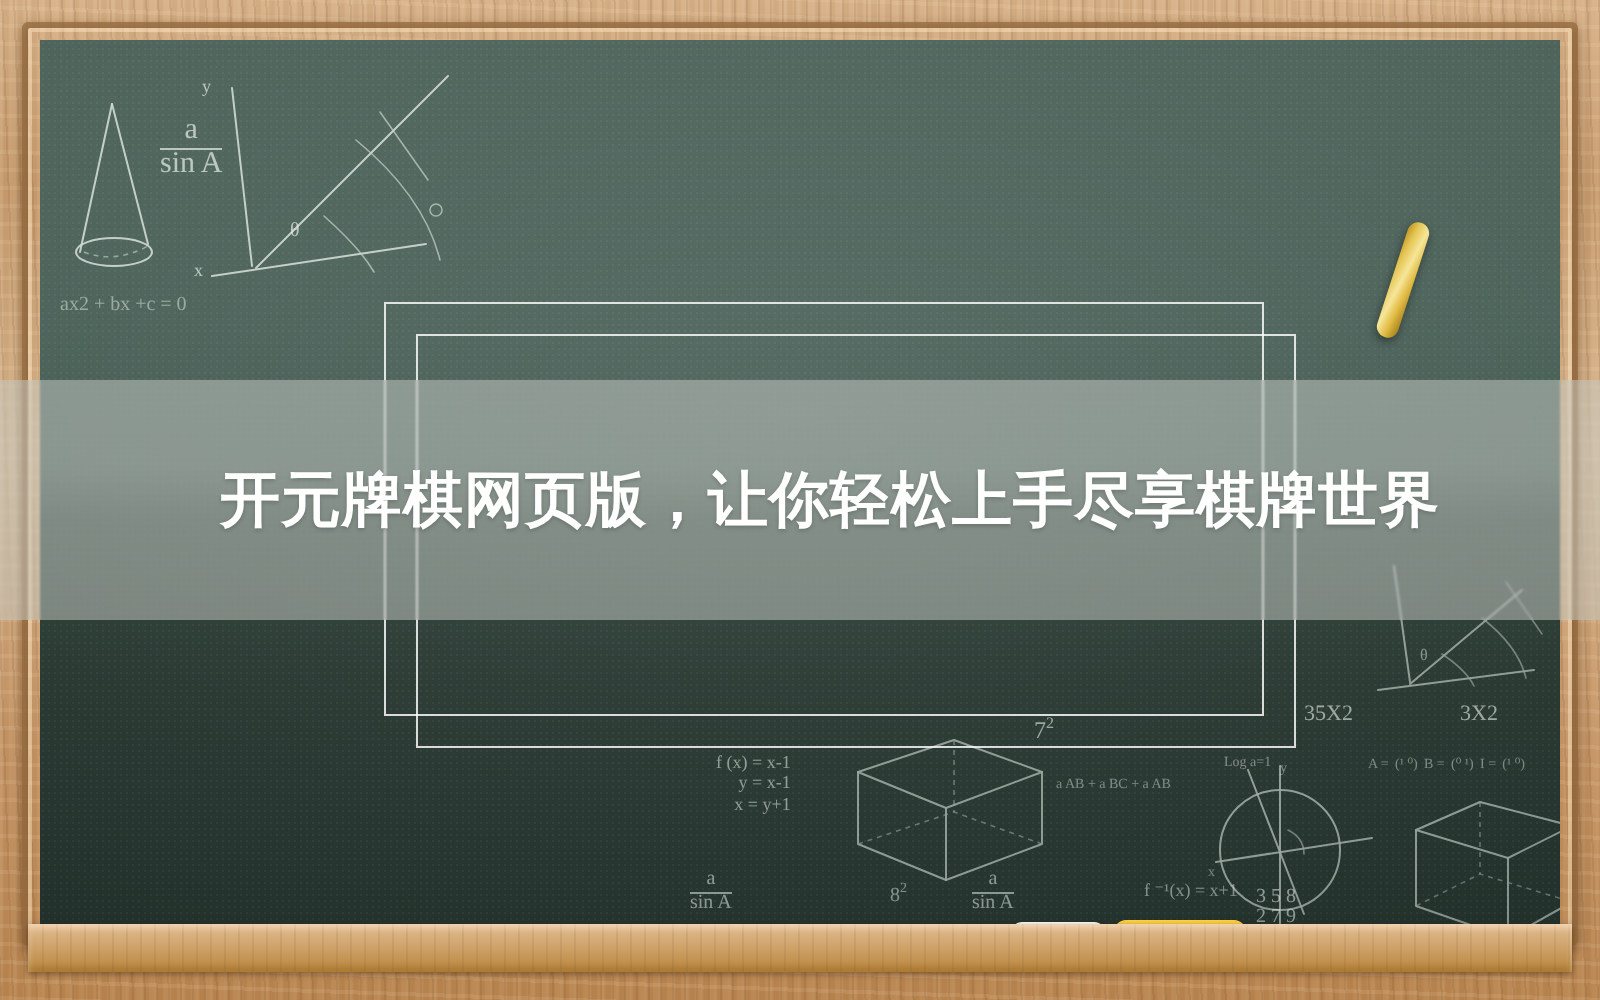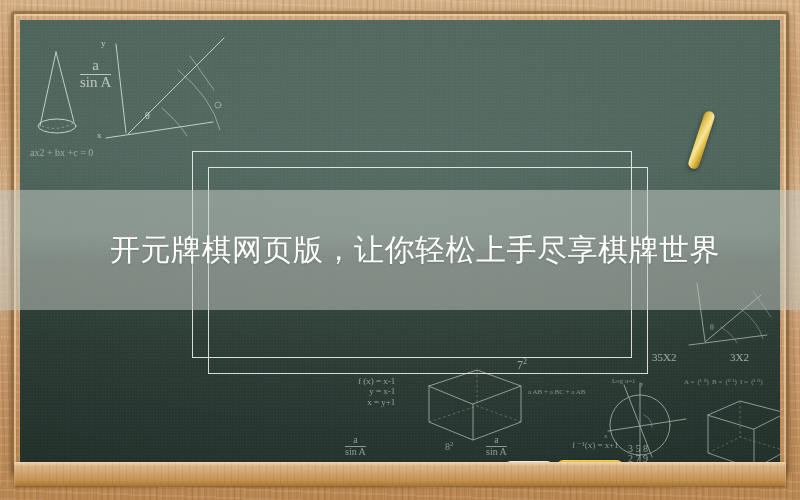--- a/index.html
+++ b/index.html
@@ -103,20 +103,21 @@
     backdrop-filter:blur(.5px);
   }
   .title{
     position:absolute;left:0;right:0;top:190px;height:120px;
     display:flex;align-items:center;
     padding-left:110px;
     color:#ffffff;font-size:30px;letter-spacing:.5px;
     font-family:"Liberation Sans","DejaVu Sans",sans-serif;
     text-shadow:0 1px 2px rgba(0,0,0,.18);
     white-space:nowrap;
+    font-weight:bold;
   }
 
   
   .chalk-stick-top{
     position:absolute;left:676px;top:90px;width:11px;height:60px;
     border-radius:6px;
     transform:rotate(18deg);
     background:linear-gradient(100deg,#b88c1c 0%,#e3c34e 22%,#f7e596 48%,#dfb83c 72%,#9f7715 100%);
     box-shadow:0 2px 5px rgba(0,0,0,.45);
   }

